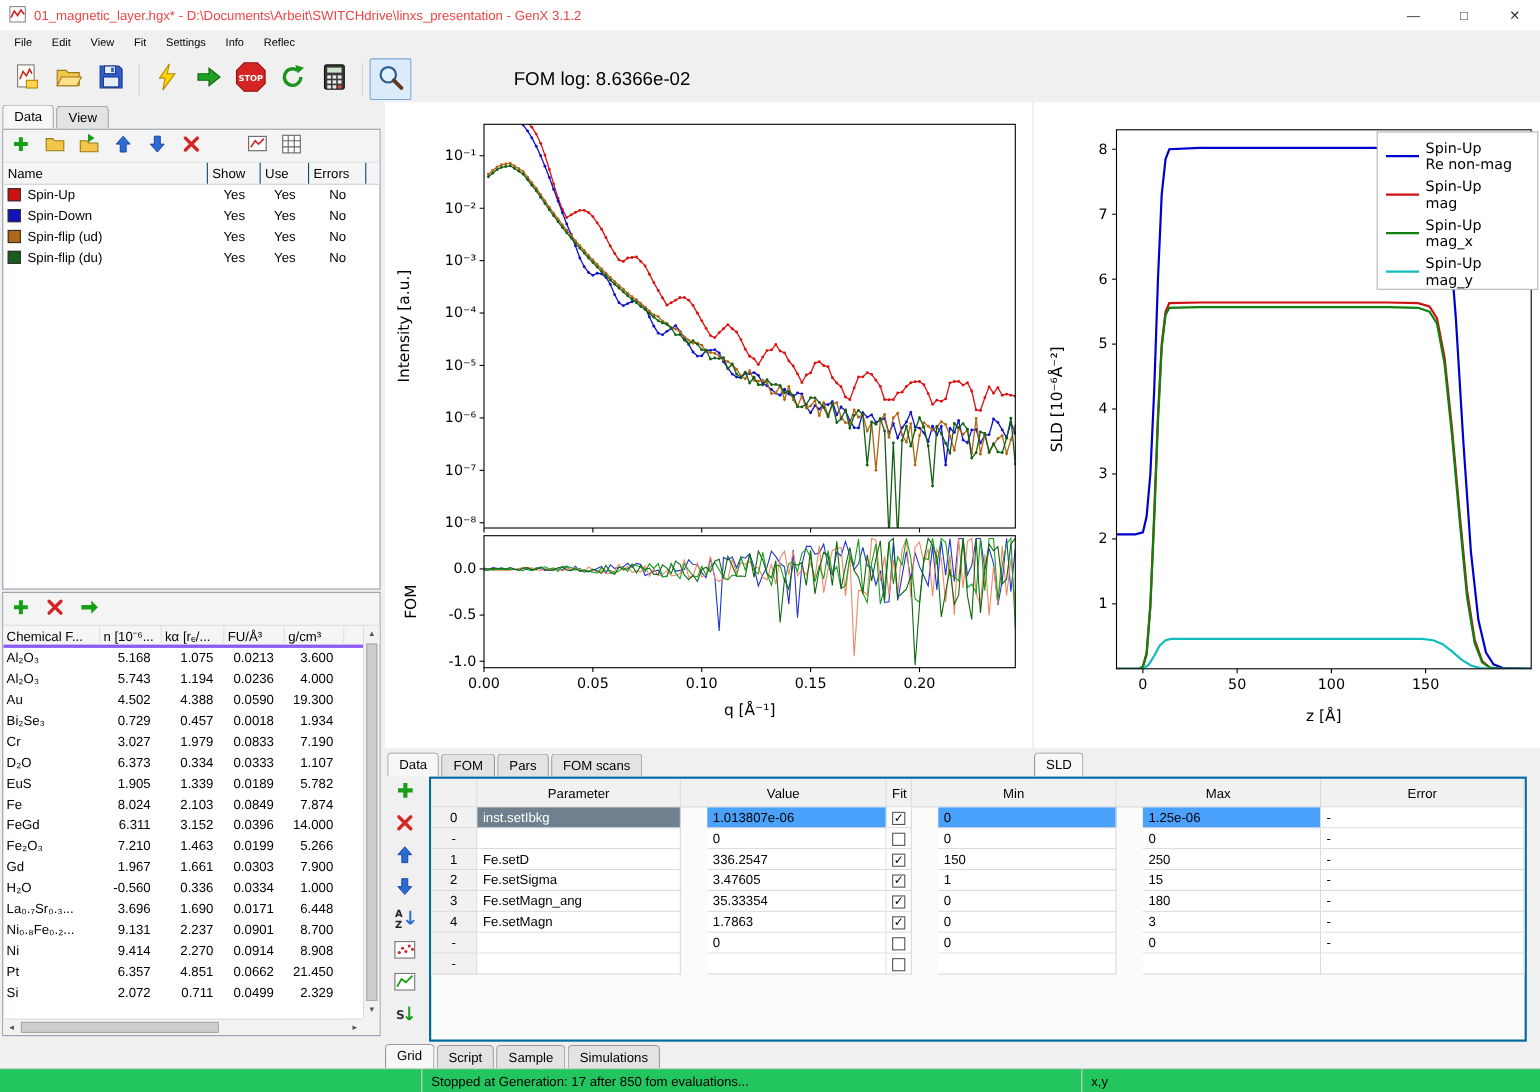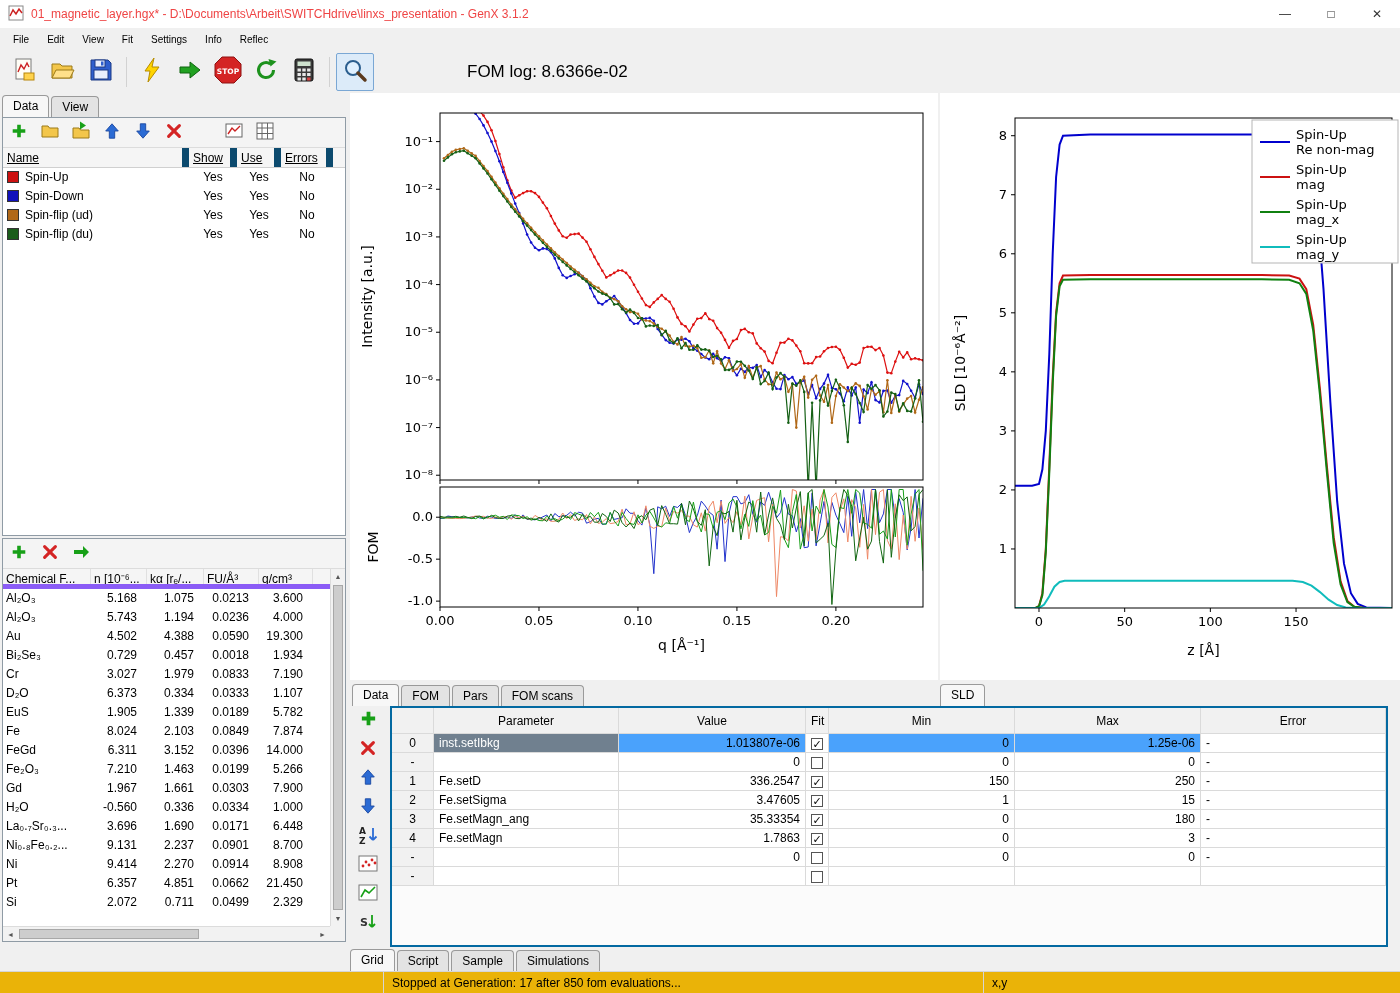--- a/index.html
+++ b/index.html
@@ -28,26 +28,26 @@
 #data-panel{left:2px;top:95px;width:344px;height:441px;}
 #materials-panel{left:2px;top:538px;width:344px;height:426px;}
 .panel-body{border:1px solid #8f9ba5;background:#fff;position:relative;overflow:hidden;}
 #data-body{height:419px;}
 #materials-body{height:404px;}
 .mini-toolbar{height:30px;background:#f4f4f4;border-bottom:1px solid #dcdcdc;display:flex;align-items:center;padding-left:4px;gap:7px;}
 .mini-btn{width:24px;height:24px;display:flex;align-items:center;justify-content:center;}
 .mini-gap{width:22px;}
 .dt-header,.dt-row{display:grid;grid-template-columns:186px 48px 44px 52px;}
 .dt-header{height:20px;line-height:20px;background:#f5f5f5;border-bottom:1px solid #d0d0d0;}
-.dt-header div{padding:0 4px;border-right:7px solid #0c4a6e;overflow:hidden;text-decoration:underline;}
+.dt-header div{padding:0 4px;border-right:1px solid #0c4a6e;overflow:hidden;}
 .dt-row{height:19px;line-height:19px;}
 .dt-row .c{text-align:center;}
 .swatch{display:inline-block;width:12px;height:12px;border:1px solid #333;margin:0 6px -2px 4px;}
 .mt-header,.mt-row{display:grid;grid-template-columns:88px 56px 57px 55px 54px;}
-.mt-header{height:20px;line-height:20px;background:#f5f5f5;border-bottom:5px solid #8b5cf6;}
+.mt-header{height:20px;line-height:20px;background:#f5f5f5;border-bottom:3px solid #8b5cf6;}
 .mt-header div{padding:0 3px;border-right:1px solid #e0e0e0;overflow:hidden;white-space:nowrap;}
 .mt-row{height:19px;line-height:19px;}
 .mt-row div{padding:0 3px;overflow:hidden;white-space:nowrap;}
 .mt-row .num{text-align:right;padding-right:10px;}
 
 .m-vscroll{position:absolute;right:0;top:30px;bottom:15px;width:15px;background:#f2f2f2;border-left:1px solid #dcdcdc;display:flex;flex-direction:column;}
 .m-hscroll{position:absolute;left:0;right:15px;bottom:0;height:15px;background:#f2f2f2;border-top:1px solid #dcdcdc;display:flex;}
 .sb-arrow{flex:0 0 15px;display:flex;align-items:center;justify-content:center;font-size:7px;color:#555;background:#f2f2f2;}
 .sb-thumb-v{flex:1;margin:1px 2px;background:#cdcdcd;border:1px solid #a8a8a8;}
 .sb-thumb-h{flex:0 0 180px;margin:2px 1px;background:#cdcdcd;border:1px solid #a8a8a8;}
@@ -64,28 +64,28 @@
 #plot-tabs-row{position:absolute;left:347px;top:681px;width:1053px;height:25px;}
 #plot-tabs-left{position:absolute;left:5px;bottom:0;}
 #plot-tabs-right{position:absolute;left:593px;bottom:0;}
 
 #grid-strip{position:absolute;left:348px;top:708px;width:40px;display:flex;flex-direction:column;align-items:center;gap:5px;}
 #param-grid{position:absolute;left:390px;top:706px;width:998px;height:241px;background:#fbfbfb;border:2px solid #0369a1;overflow:hidden;}
 .pg-row{display:grid;grid-template-columns:42px 185px 187px 23px 186px 186px 185px;}
 .pg-row>div{border-right:1px solid #dadada;border-bottom:1px solid #dadada;padding:0 5px;height:19px;line-height:19px;overflow:hidden;white-space:nowrap;background:#fff;}
 .pg-row.header>div{height:26px;line-height:26px;background:#f1f1f1;text-align:center;}
 .pg-idx{background:#f1f1f1 !important;text-align:center;}
-.pg-val,.pg-min,.pg-max{text-align:right;}
+.pg-val,.pg-min,.pg-max{text-align:left;margin-left:24px;}
 .pg-fit{text-align:center;padding:0 !important;}
 .pg-row.selected .pg-param{background:#70808f;color:#ffffff;}
 .pg-row.selected .pg-val,.pg-row.selected .pg-min,.pg-row.selected .pg-max{background:#4aa2fc;}
 .cb{display:inline-block;width:12px;height:12px;border:1px solid #555;background:#fff;line-height:11px;font-size:11px;text-align:center;vertical-align:middle;}
 
 #bottom-tabs{position:absolute;left:350px;top:947px;height:24px;display:flex;align-items:flex-end;}
-.statusbar{position:absolute;left:0;top:971px;width:1400px;height:22px;background:#eab308;border-top:1px solid #d5d5d5;}
+.statusbar{position:absolute;left:0;top:971px;width:1400px;height:22px;background:#22c55e;border-top:1px solid #d5d5d5;}
 .sb-field{position:absolute;top:0;height:22px;line-height:22px;padding-left:8px;border-right:1px solid #d5d5d5;overflow:hidden;white-space:nowrap;}
 </style>
 </head>
 <body>
 
 <div id="app">
 
   <div class="titlebar">
     <span><svg width="16" height="16" viewBox="0 0 16 16">
           <rect x="1" y="1" width="14" height="14" fill="#fff" stroke="#888"></rect>

